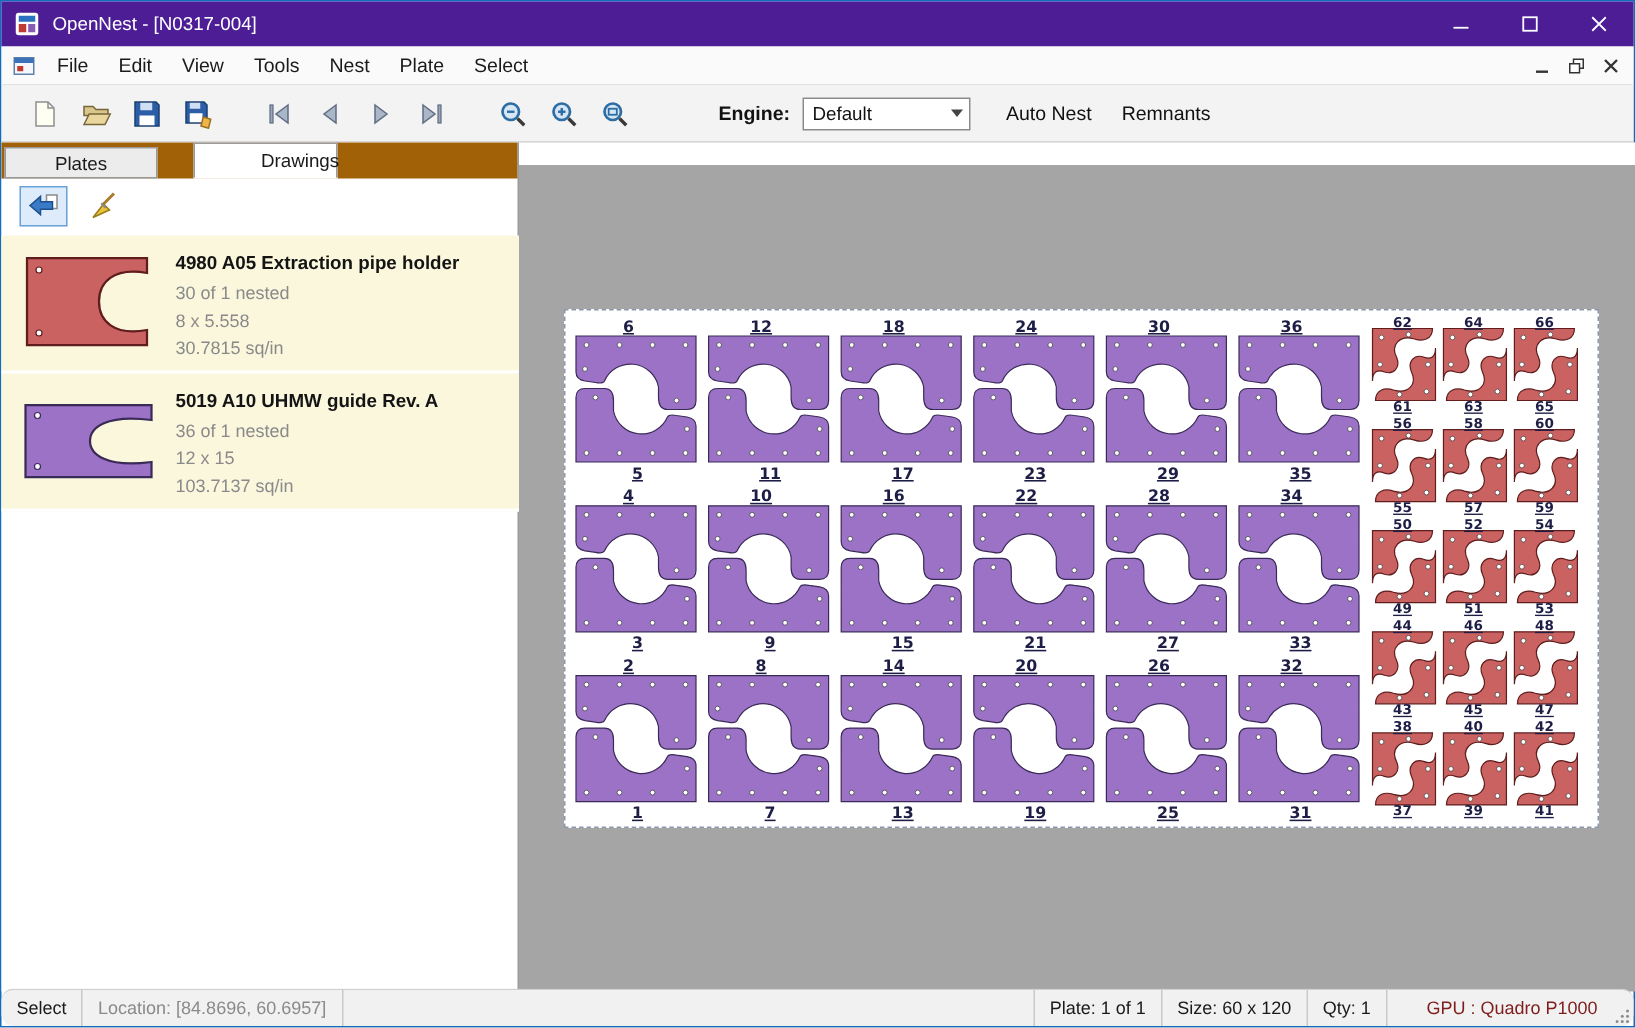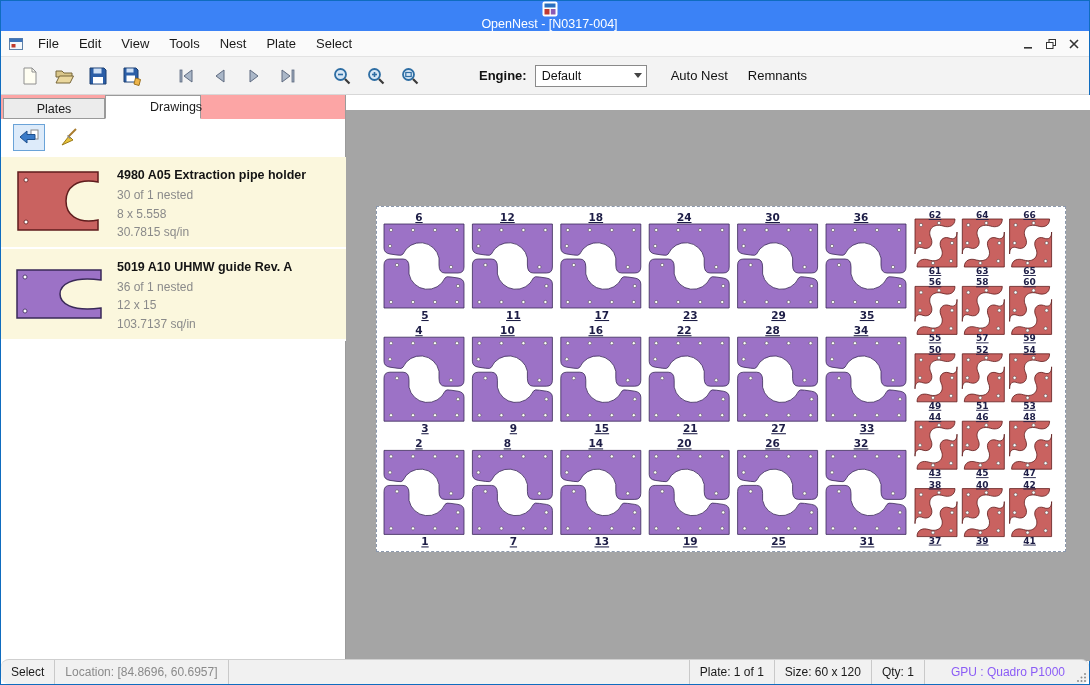--- a/index.html
+++ b/index.html
@@ -30,21 +30,21 @@
   .engine-label { font-size:13px; font-weight:bold; color:#111; margin-right:8px; }
   .combo { width:112px; height:22px; background:#fff; border:1px solid #8a8a8a; display:flex; align-items:center; }
   .combo-value { flex:1; font-size:12.5px; padding-left:6px; color:#111; }
   .combo-arrow { width:16px; display:flex; justify-content:center; align-items:center; }
   .tri-down { width:0; height:0; border-left:4px solid transparent; border-right:4px solid transparent; border-top:5px solid #444; }
   .txt-btn { font-size:13px; color:#111; padding:6px 10px; }
 
   
   .main { position:absolute; left:0; top:94px; width:100%; height:566px; }
   .left-panel { position:absolute; left:0; top:0; width:345px; height:566px; background:#fff; border-right:1px solid #9b9b9b; }
-  .tabs { height:24px; display:flex; padding-left:2px; background:#fca5a5; }
+  .tabs { height:24px; display:flex; padding-left:2px; background:#a16207;gap:24px; }
   .tab { font-size:12.5px; text-align:center; color:#1a1a1a; }
   .tab.inactive { width:102px; line-height:20px; height:21px; margin-top:3px; background:#ececec; border:1px solid #9a9a9a; }
   .tab.active { width:96px; line-height:22px; height:24px; background:#fff; border:1px solid #9a9a9a; border-bottom:1px solid #fff;padding-left:44px; }
   .panel-toolbar { height:36px; display:flex; align-items:center; gap:8px; padding-left:12px; }
   .ptb-btn { width:32px; height:27px; display:flex; align-items:center; justify-content:center; border:1px solid transparent; }
   .ptb-btn.framed { border-color:#6aa3d8; background:#ddebfa; }
   .drawing-list { position:absolute; left:0; top:62px; width:403px; }
   .drawing-item { display:flex; background:#fbf7dd; min-height:88px; padding:5px 6px; border-bottom:2px solid #fff; }
   .thumb { width:104px; flex:none; display:flex; align-items:center; justify-content:center; }
   .dinfo { padding:6px 0 0 6px; }
@@ -62,21 +62,21 @@
   .seg.right { border-right:none; border-left:1px solid #c9c9c9; }
   .muted { color:#8a8a8a; }
   .spacer { flex:1; }
   .grip { width:14px; display:flex; align-items:flex-end; justify-content:flex-end; padding:0 2px 2px 0; }
 </style>
 </head>
 <body>
 
 <div class="app">
 
-  <div class="titlebar" style="background-color: #3b82f6; flex-direction: column;">
+  <div class="titlebar" style="background-color: #4c1d95;">
     <svg class="app-icon" viewBox="0 0 16 16">
       <rect x="0.5" y="0.5" width="15" height="15" rx="2" fill="#ffffff"></rect>
       <rect x="2.5" y="2.5" width="11" height="4" fill="#2a6fc0"></rect>
       <rect x="2.5" y="8" width="5" height="5.5" fill="#c03a34"></rect>
       <rect x="8.8" y="8" width="4.7" height="5.5" fill="#8a5bb5"></rect>
     </svg>
     <span class="win-title">OpenNest - [N0317-004]</span>
     <div class="win-controls">
       <div class="win-btn">
         <svg width="12" height="12" viewBox="0 0 12 12">
@@ -929,21 +929,21 @@
     </div>
   </div>
 
   <div class="statusbar">
     <div class="seg">Select</div>
     <div class="seg muted">Location: [84.8696, 60.6957]</div>
     <div class="spacer"></div>
     <div class="seg right">Plate: 1 of 1</div>
     <div class="seg right">Size: 60 x 120</div>
     <div class="seg right">Qty: 1</div>
-    <div class="seg right" style="color: #8b5cf6; padding-left: 26px;">GPU : Quadro P1000</div>
+    <div class="seg right" style="color: #7f1d1d; padding-left: 26px;">GPU : Quadro P1000</div>
     <div class="grip">
       <svg width="10" height="10" viewBox="0 0 10 10">
         <circle cx="8" cy="2" r="1" fill="#8c8c8c"></circle>
           <circle cx="8" cy="5.5" r="1" fill="#8c8c8c"></circle>
         <circle cx="8" cy="9" r="1" fill="#8c8c8c"></circle>
           <circle cx="4.5" cy="5.5" r="1" fill="#8c8c8c"></circle>
         <circle cx="4.5" cy="9" r="1" fill="#8c8c8c"></circle>
           <circle cx="1" cy="9" r="1" fill="#8c8c8c"></circle>
       </svg>
     </div>

